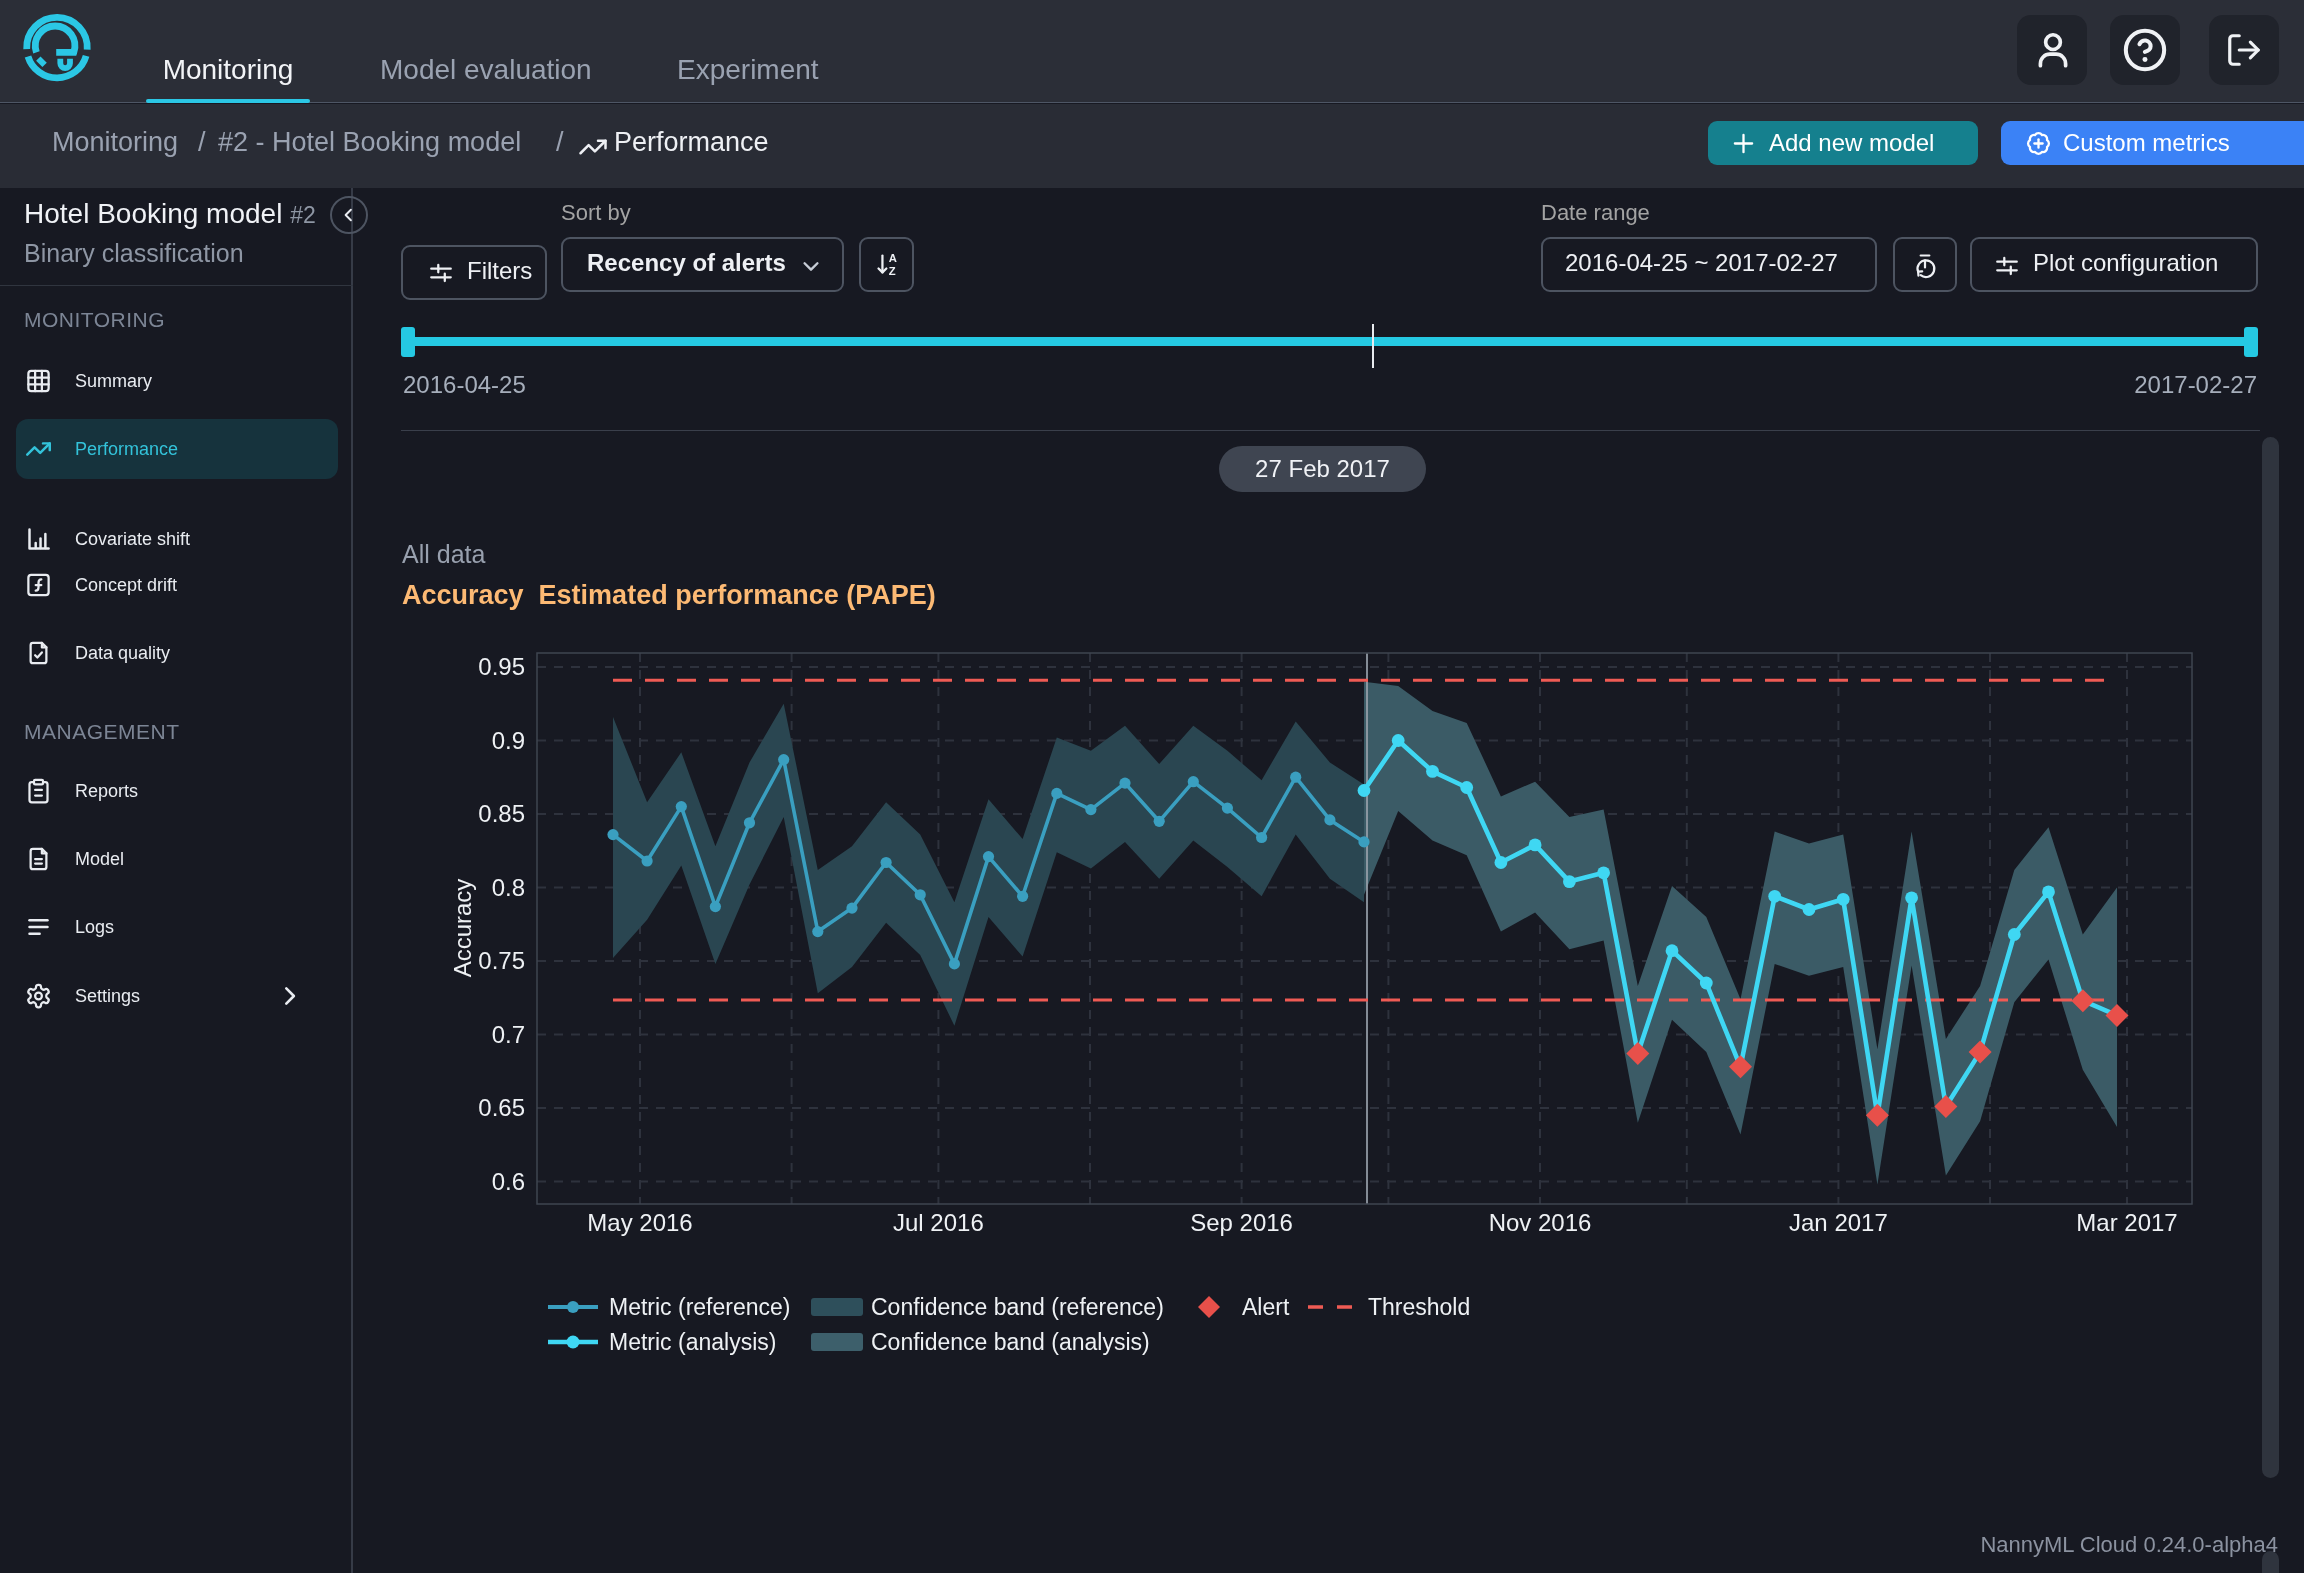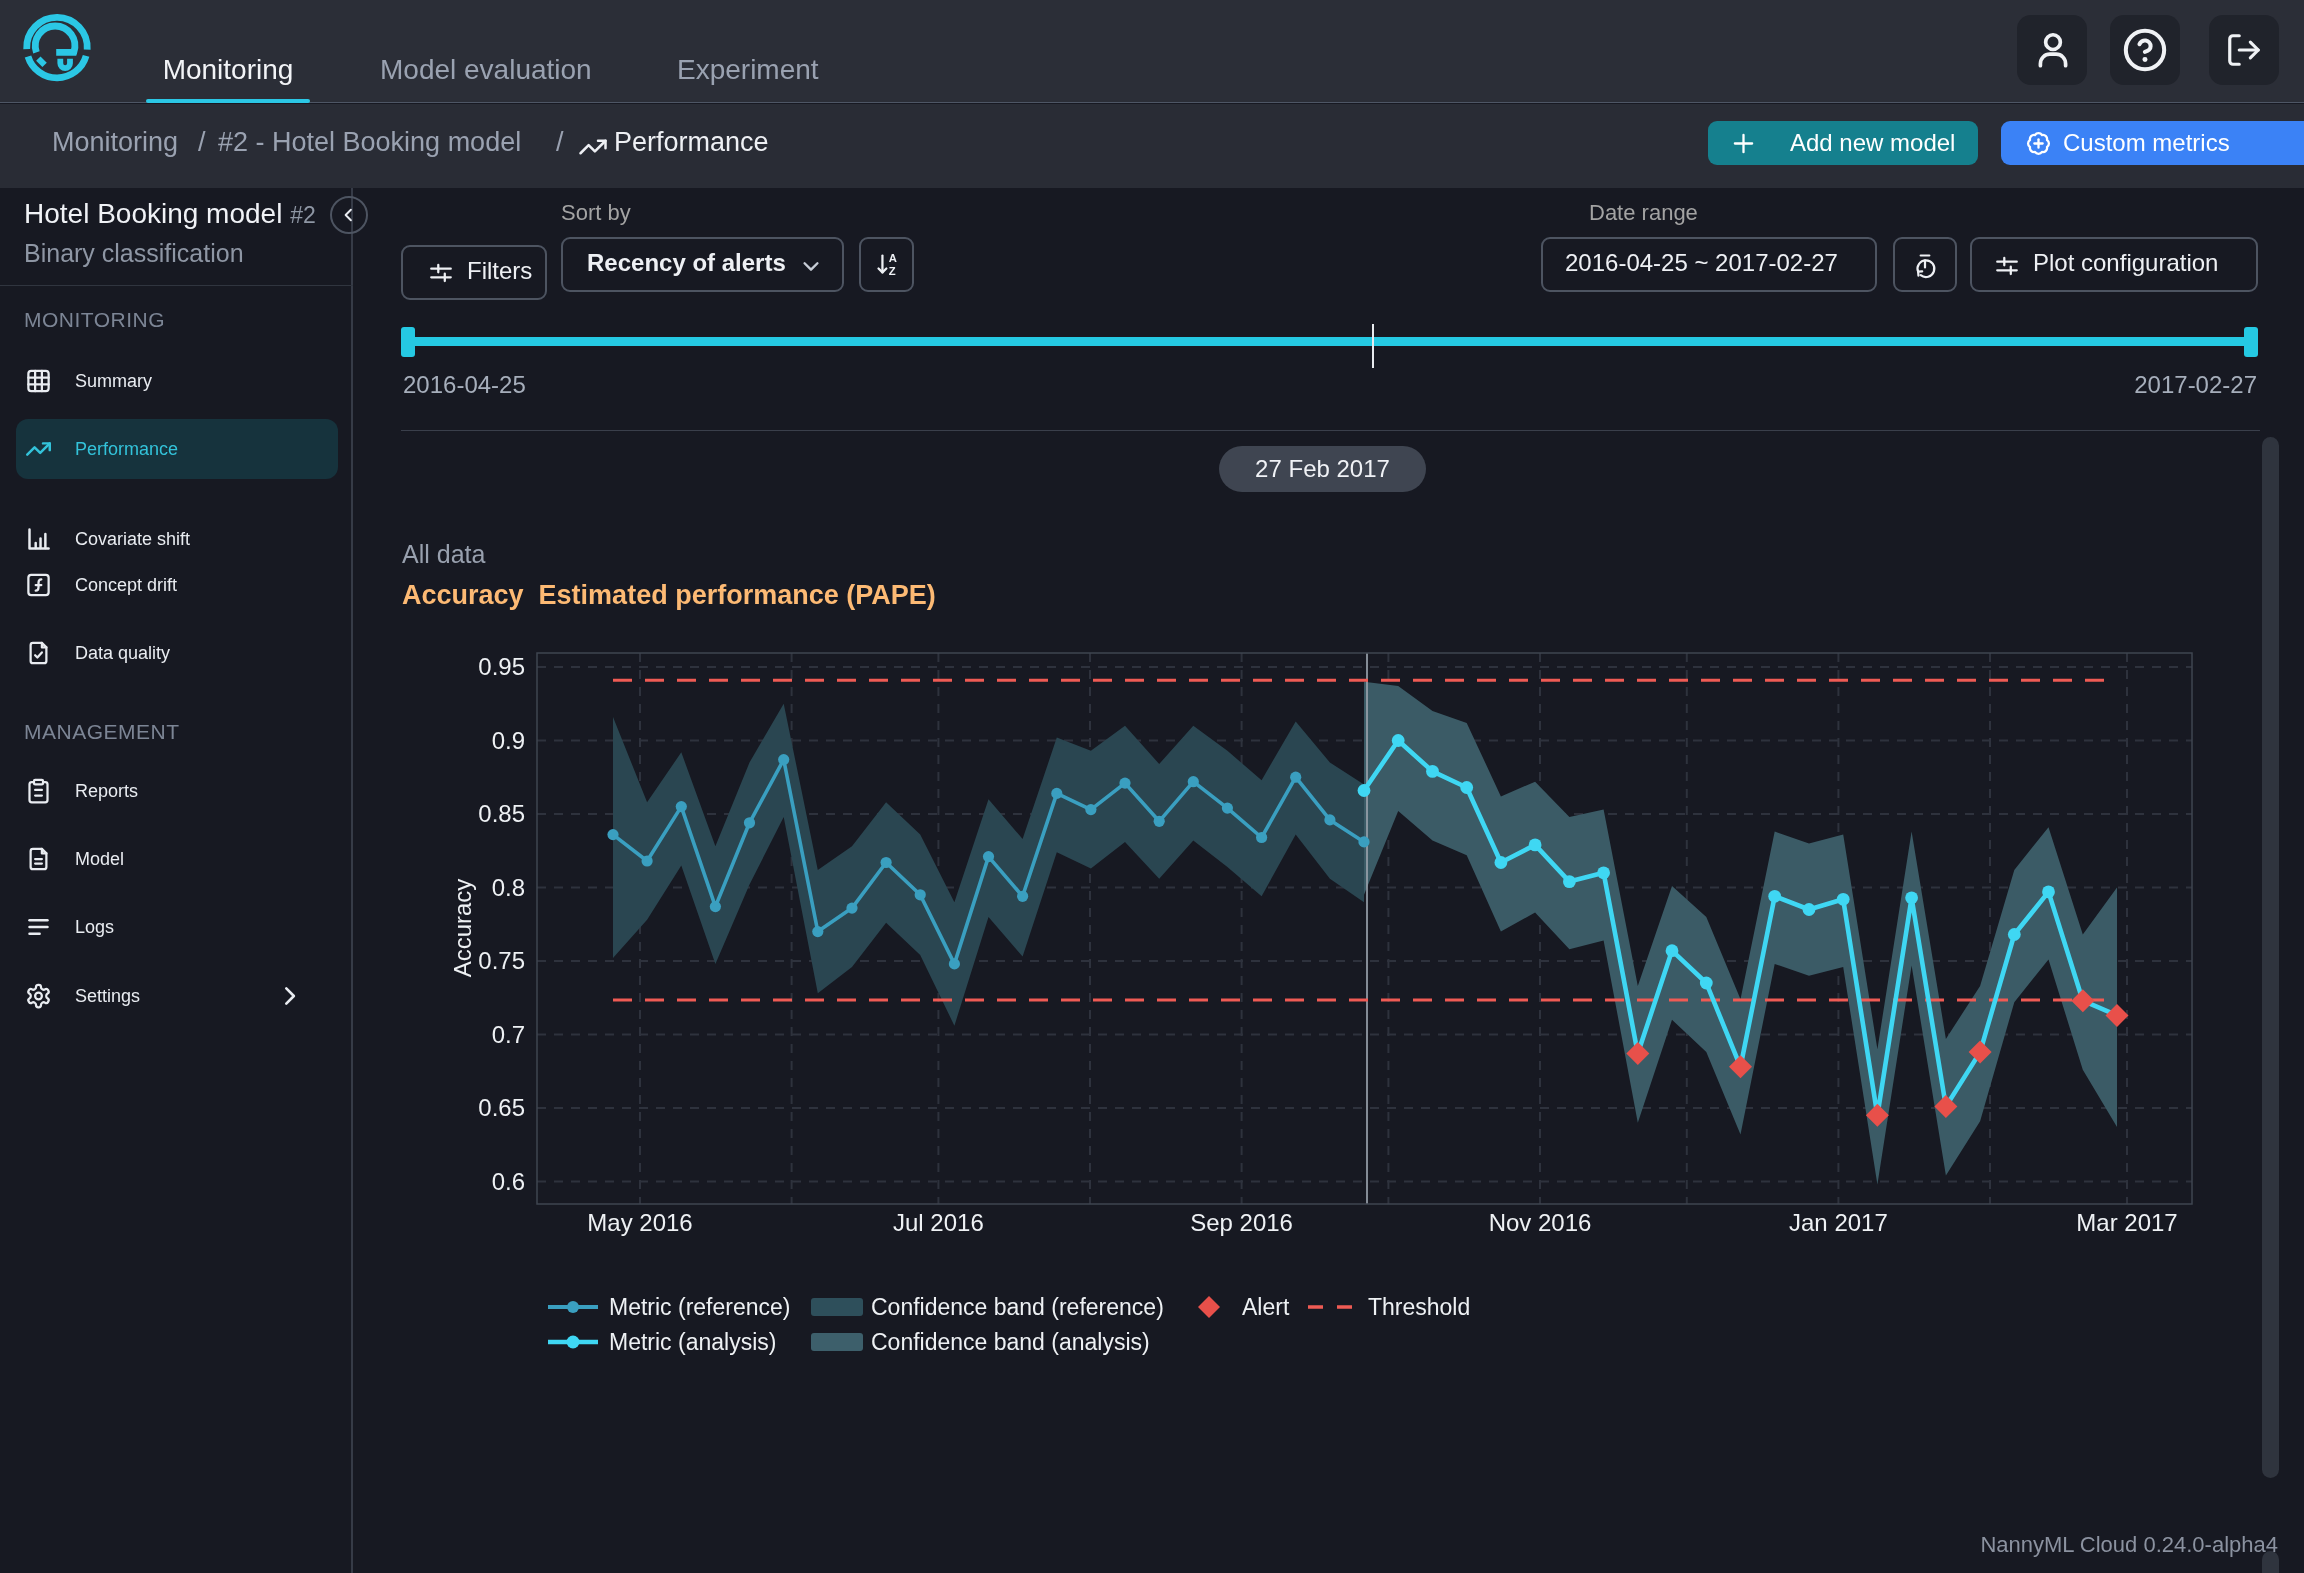--- a/index.html
+++ b/index.html
@@ -69,21 +69,21 @@
 <svg class="abs" style="left:578px;top:132px;" width="30" height="30" viewBox="0 0 24 24" fill="none" stroke="#eef0f4" stroke-width="2" stroke-linecap="round" stroke-linejoin="round">
     <polyline points="22 7 13.5 15.5 8.5 10.5 2 17"></polyline>
     <polyline points="16 7 22 7 22 13"></polyline>
   </svg>
 <div class="crumb white" style="left:614px;">Performance</div>
 <div class="btn" style="left:1708px;width:270px;background:#15808e;">
   <svg style="position:absolute;left:24px;top:11px;" width="23" height="23" viewBox="0 0 24 24" fill="none" stroke="#fff" stroke-width="2.4" stroke-linecap="round">
       <line x1="12" y1="3" x2="12" y2="21"></line>
       <line x1="3" y1="12" x2="21" y2="12"></line>
     </svg>
-  <span style="margin-left:82px;">Add new model</span>
+  <span style="margin-left:61px;">Add new model</span>
 </div>
 <div class="btn" style="left:2001px;width:334px;background:#3b82f6;">
   <svg style="position:absolute;left:25px;top:10px;" width="25" height="25" viewBox="0 0 24 24" fill="none" stroke="#fff" stroke-width="2.2" stroke-linecap="round" stroke-linejoin="round">
       <path d="M3.85 8.62a4 4 0 0 1 4.78-4.77 4 4 0 0 1 6.74 0 4 4 0 0 1 4.78 4.78 4 4 0 0 1 0 6.74 4 4 0 0 1-4.77 4.78 4 4 0 0 1-6.75 0 4 4 0 0 1-4.78-4.77 4 4 0 0 1 0-6.76Z"></path>
       <line x1="12" y1="8" x2="12" y2="16"></line>
       <line x1="8" y1="12" x2="16" y2="12"></line>
     </svg>
   <span style="margin-left:62px;">Custom metrics</span>
 </div>
 <div class="abs" style="left:24px;top:198px;font-size:28px;color:#f0f2f6;">Hotel Booking model <span style="font-size:23px;color:#8e96a4;">#2</span></div>
@@ -168,21 +168,21 @@
   <svg width="27" height="27" viewBox="0 0 24 24" fill="none" stroke="#e9ecf1" stroke-width="2" stroke-linecap="round" stroke-linejoin="round">
       <path d="M12.22 2h-.44a2 2 0 0 0-2 2v.18a2 2 0 0 1-1 1.73l-.43.25a2 2 0 0 1-2 0l-.15-.08a2 2 0 0 0-2.73.73l-.22.38a2 2 0 0 0 .73 2.73l.15.1a2 2 0 0 1 1 1.72v.51a2 2 0 0 1-1 1.74l-.15.09a2 2 0 0 0-.73 2.73l.22.38a2 2 0 0 0 2.73.73l.15-.08a2 2 0 0 1 2 0l.43.25a2 2 0 0 1 1 1.73V20a2 2 0 0 0 2 2h.44a2 2 0 0 0 2-2v-.18a2 2 0 0 1 1-1.73l.43-.25a2 2 0 0 1 2 0l.15.08a2 2 0 0 0 2.73-.73l.22-.39a2 2 0 0 0-.73-2.73l-.15-.08a2 2 0 0 1-1-1.74v-.5a2 2 0 0 1 1-1.74l.15-.09a2 2 0 0 0 .73-2.73l-.22-.38a2 2 0 0 0-2.73-.73l-.15.08a2 2 0 0 1-2 0l-.43-.25a2 2 0 0 1-1-1.73V4a2 2 0 0 0-2-2z"></path>
       <circle cx="12" cy="12" r="3"></circle>
     </svg>
   <div class="mi-text">Settings</div>
   <svg style="left:auto;right:36px;" width="26" height="26" viewBox="0 0 24 24" fill="none" stroke="#e9ecf1" stroke-width="2.4" stroke-linecap="round" stroke-linejoin="round">
       <polyline points="9.5 5 16.5 12 9.5 19"></polyline>
     </svg>
 </div>
 <div class="lbl" style="left:561px;top:200px;">Sort by</div>
-<div class="lbl" style="left:1541px;top:200px;margin-left:48px;">Date range</div>
+<div class="lbl" style="left:1541px;top:200px;">Date range</div>
 <div class="ctl" style="left:401px;width:146px;margin-top:8px;">
   <svg style="position:absolute;left:25px;top:13px;" width="26" height="26" viewBox="0 0 24 24" fill="none" stroke="#eef0f4" stroke-width="2.1" stroke-linecap="round">
       <line x1="3" y1="8" x2="21" y2="8"></line>
       <line x1="9.5" y1="4.6" x2="9.5" y2="11.4"></line>
       <line x1="3" y1="16" x2="21" y2="16"></line>
       <line x1="15.5" y1="12.6" x2="15.5" y2="19.4"></line>
     </svg>
   <span style="position:absolute;left:64px;top:10px;">Filters</span>
 </div>
 <div class="ctl" style="left:561px;width:283px;font-weight:bold;">

